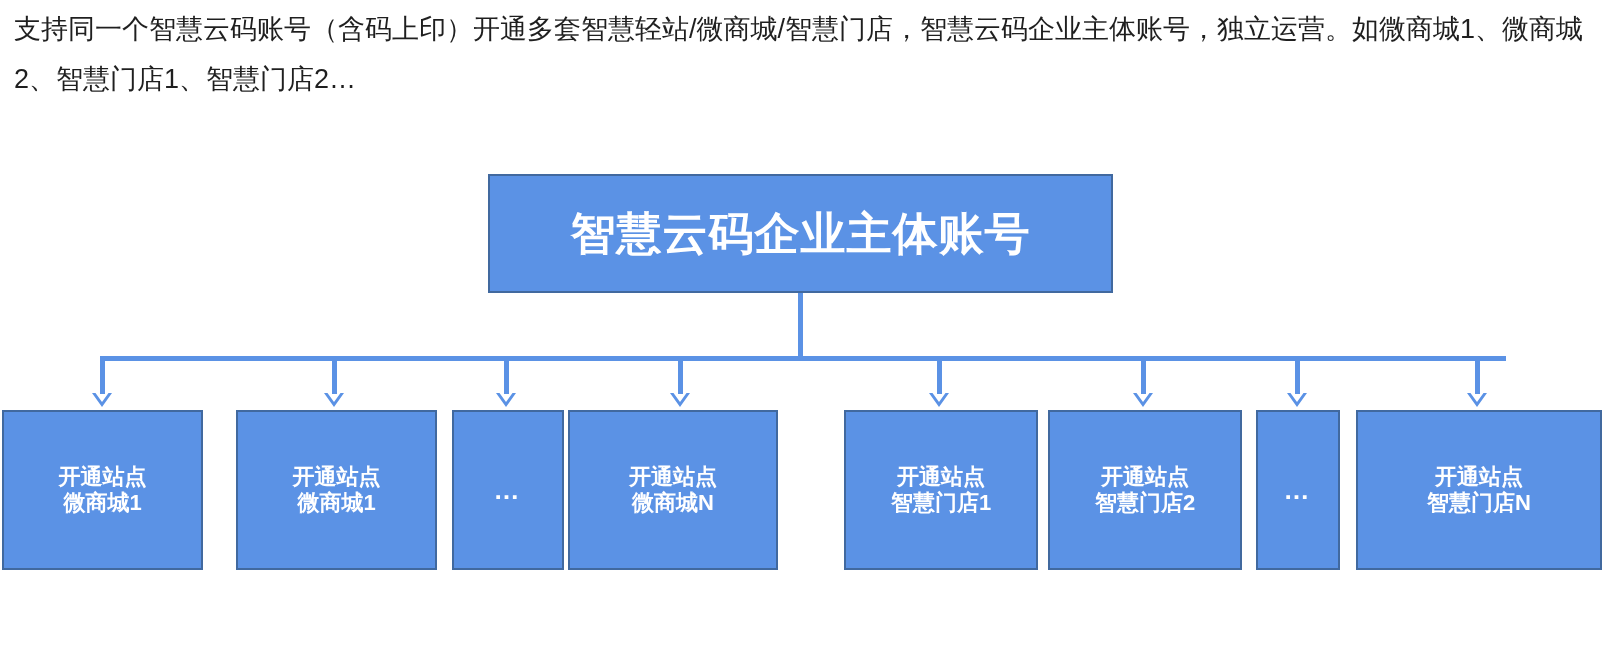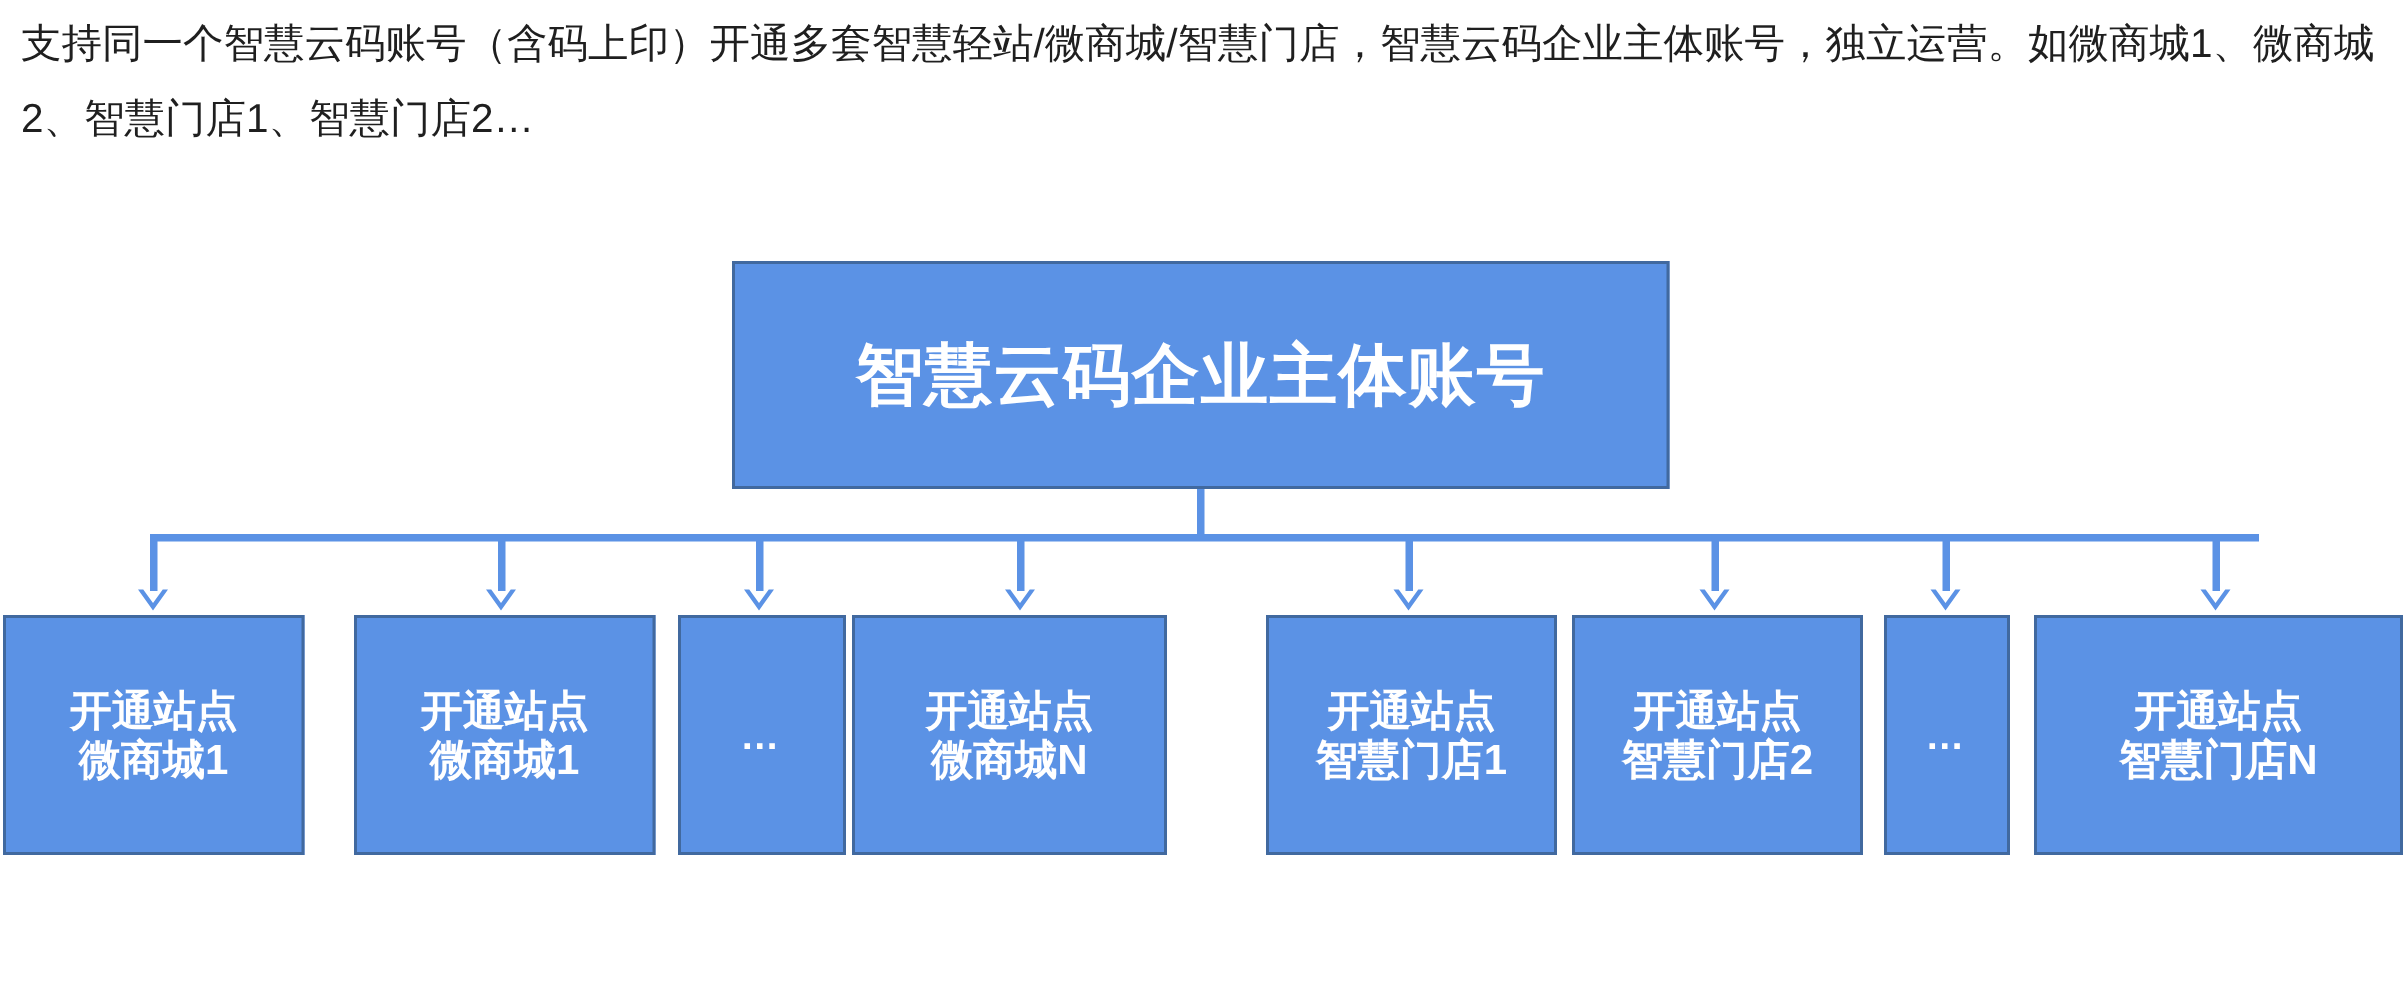--- a/index.html
+++ b/index.html
@@ -55,28 +55,28 @@
     color: #ffffff;
     font-weight: bold;
     line-height: 1.18;
     white-space: pre-line;
     user-select: none;
   }
   .node.root {
     left: 488px;
     top: 174px;
     width: 625px;
-    height: 152px;
+    height: 119px;
     font-size: 45px;
     letter-spacing: 1px;
   }
   .node.leaf {
     top: 410px;
     height: 160px;
-    font-size: 28px;
+    font-size: 22px;
   }
   .node.leaf.dots {
     font-size: 26px;
     letter-spacing: 3px;
     align-items: center;
   }
 
   
   .conn-stem {
     position: absolute;

